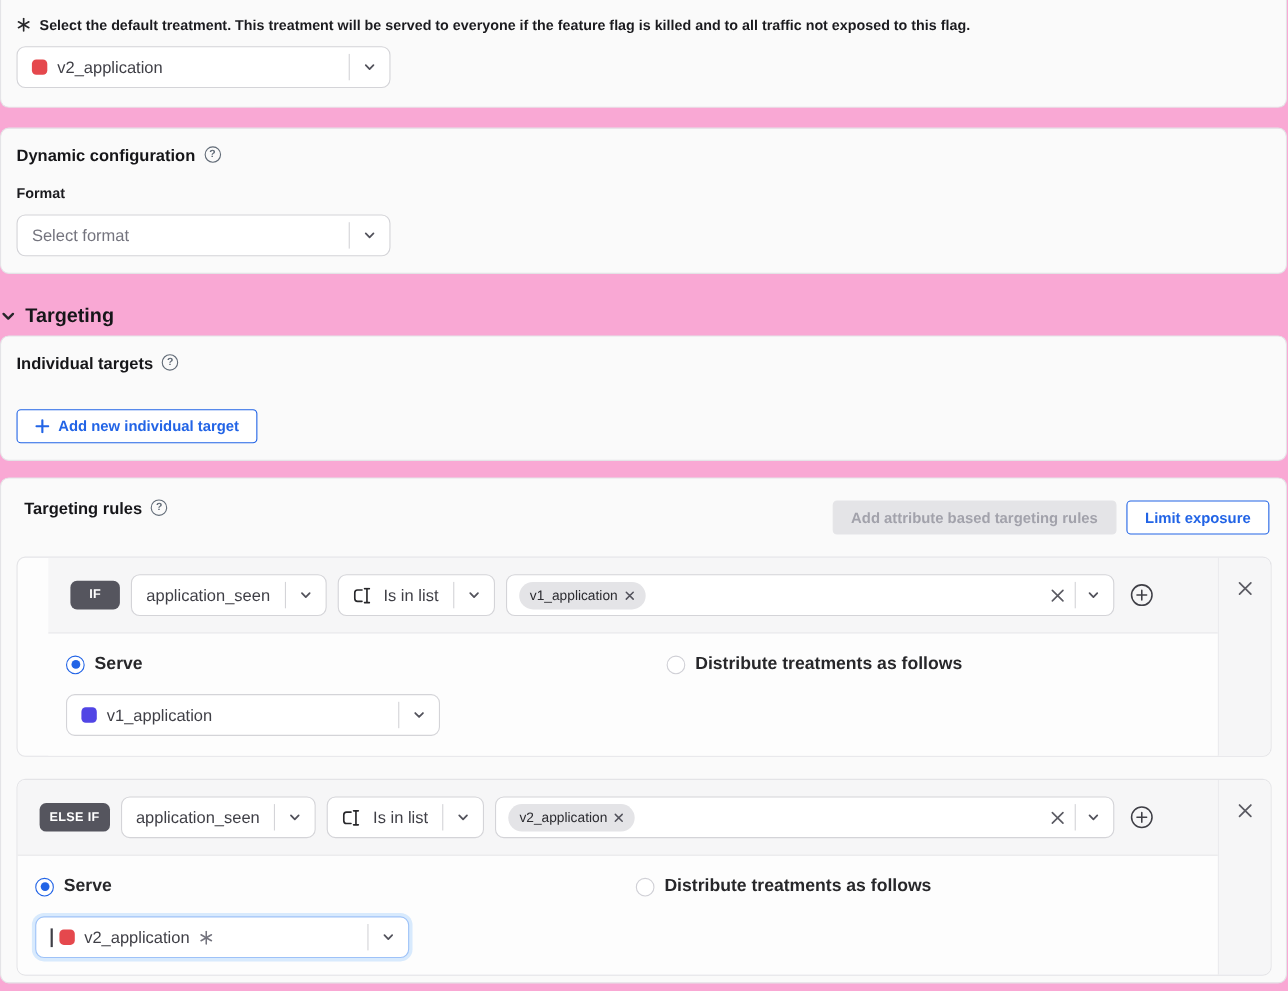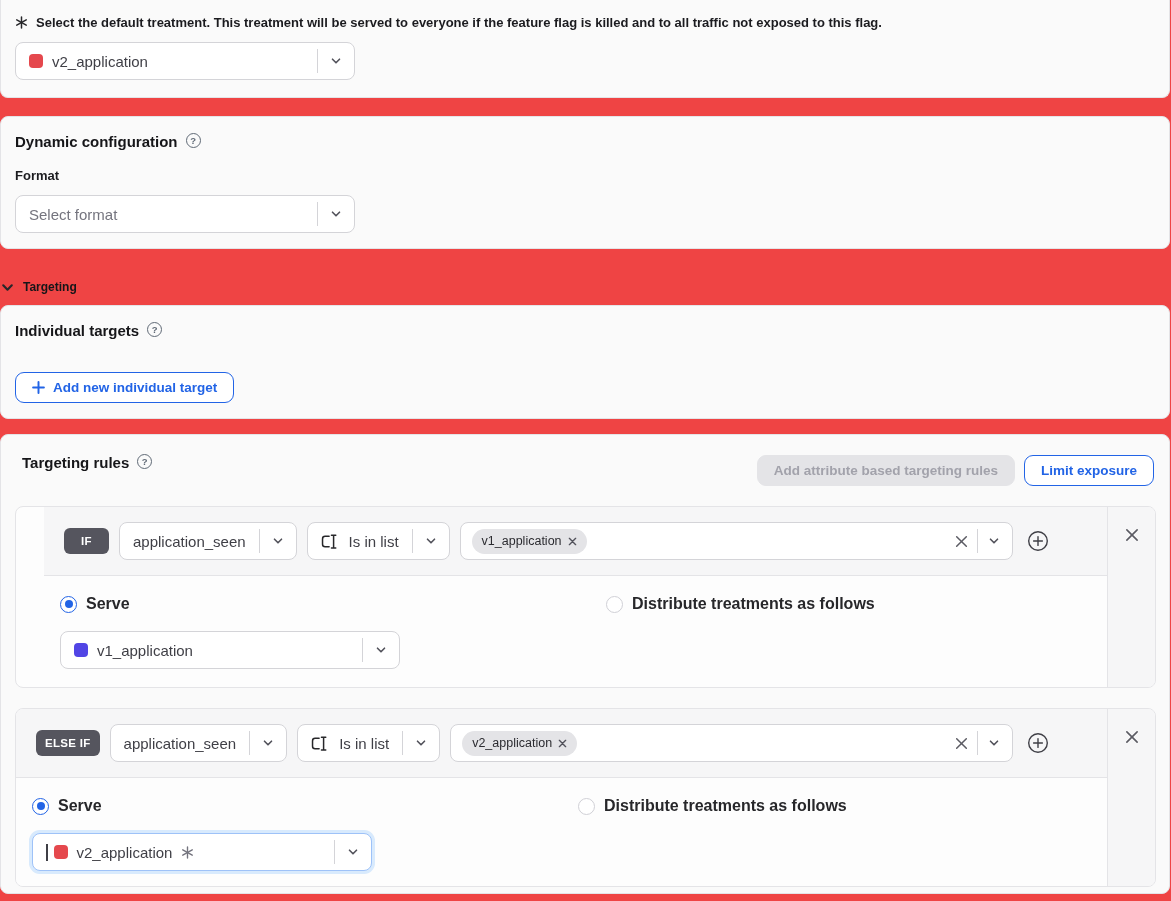--- a/index.html
+++ b/index.html
@@ -1,18 +1,18 @@
 <!DOCTYPE html>
 <html><head>
 <meta charset="utf-8">
 <style>
   * { margin:0; padding:0; box-sizing:border-box; }
   html,body { background:#fff; }
   body { font-family:"Liberation Sans","DejaVu Sans",sans-serif; color:#27272a; }
-  .page { position:relative; width:1171px; height:901px; background:#ef4444; overflow:hidden; }
+  .page { position:relative; width:1171px; height:901px; background:#f9a8d4; overflow:hidden; }
 
   
   .card { position:absolute; left:0; width:1170px; background:#fafafa;
           border:1px solid #e4e4e7; border-radius:8px; }
   .card-default { top:0; height:98px; border-top:none; border-radius:0 0 8px 8px; }
   .card-dynamic { top:116px; height:133px; }
   .card-individual { top:305px; height:114px; }
   .card-rules { top:434px; height:460px; }
 
   
@@ -35,25 +35,25 @@
   .help { width:15px; height:15px; border:1.3px solid #606a76; border-radius:50%; color:#606a76;
           display:inline-flex; align-items:center; justify-content:center;
           font-size:9.5px; font-weight:700; line-height:1; }
   .help::after { content:"?"; }
   .note { position:absolute; top:15px; left:14px; display:flex; align-items:center; gap:8px;
           font-size:13px; font-weight:600; color:#1b1b1f; white-space:nowrap; }
   .format-label { position:absolute; top:51px; left:14px; font-size:13px; font-weight:700; color:#1b1b1f; }
 
   .targeting-header { position:absolute; top:276px; left:0; height:22px;
                       display:flex; align-items:center; gap:8px; }
-  .targeting-header h2 { font-size:12px; font-weight:700; color:#161619; }
+  .targeting-header h2 { font-size:18px; font-weight:700; color:#161619; }
 
   
   .btn { display:inline-flex; align-items:center; justify-content:center; gap:8px; height:31px;
-         padding:0 16px; border-radius:9px; font-size:13.5px; font-weight:600;
+         padding:0 16px; border-radius:4px; font-size:13.5px; font-weight:600;
          font-family:inherit; cursor:pointer; white-space:nowrap; }
   .btn-outline { background:#fff; border:1px solid #2264e6; color:#2264e6; }
   .btn-disabled { background:#e4e4e7; border:1px solid #e4e4e7; color:#a2a2ab; cursor:default; }
   .add-target-btn { position:absolute; top:66px; left:14px; }
   .attr-btn { position:absolute; top:20px; right:154px; }
   .limit-btn { position:absolute; top:20px; right:15px; }
 
   
   .rule { position:absolute; left:14px; width:1141px; background:#fdfdfd;
           border:1px solid #e4e4e7; border-radius:8px; overflow:hidden; display:flex; }

